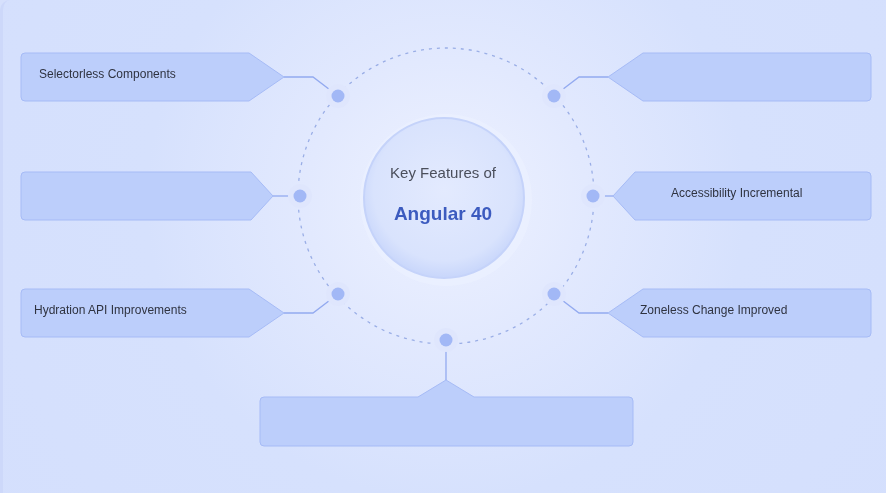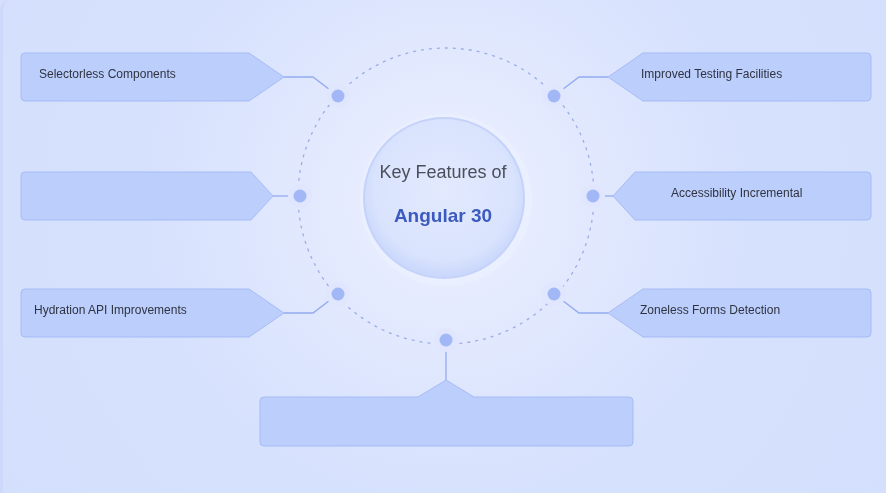--- a/index.html
+++ b/index.html
@@ -2,21 +2,21 @@
 <html><head>
 <meta charset="utf-8">
 <style>
   html,body{margin:0;padding:0;}
   body{width:886px;height:493px;overflow:hidden;background:#d6e0fc;font-family:"Liberation Sans",sans-serif;}
   .canvas{position:relative;width:886px;height:493px;
     background:radial-gradient(circle at 443px 200px,#eef2ff 0px,#e2e9fe 140px,#d6e1fd 300px,#d4dffd 600px);
     border-left:3px solid #cdd8fa;box-sizing:border-box;border-radius:10px 0 0 0;overflow:hidden;}
   svg.lines{position:absolute;left:0;top:0;}
   .center{position:absolute;left:358px;top:130px;width:164px;height:136px;display:flex;flex-direction:column;align-items:center;justify-content:center;}
-  .center-sub{font-size:18px;color:#4b4f5c;margin-bottom:22px;margin-top:-8px;}
+  .center-sub{font-size:15px;color:#4b4f5c;margin-bottom:22px;margin-top:-8px;}
   .center-title{font-size:19px;font-weight:bold;color:#3c5bbf;}
   .label{position:absolute;font-size:12px;color:#2f3340;white-space:nowrap;display:flex;align-items:center;}
 </style>
 </head>
 <body>
 
 <div class="canvas">
   <svg class="lines" width="886" height="493">
     <defs>
       <radialGradient id="cg" cx="50%" cy="45%" r="55%">
@@ -64,21 +64,20 @@
         <circle cx="590" cy="196" r="6.5" fill="#a2b8f6"></circle>
       <circle cx="551" cy="294" r="12" fill="#dfe6fd"></circle>
         <circle cx="551" cy="294" r="6.5" fill="#a2b8f6"></circle>
       <circle cx="443" cy="340" r="12" fill="#dfe6fd"></circle>
         <circle cx="443" cy="340" r="6.5" fill="#a2b8f6"></circle>
     </g>
   </svg>
 
   <div class="center">
     <div class="center-sub">Key Features of</div>
-    <div class="center-title">Angular 30</div>
+    <div class="center-title">Angular 40</div>
   </div>
 
   <div class="label" style="left:36px;top:67px;">Selectorless Components</div>
   <div class="label" style="left:31px;top:303px;">Hydration API Improvements</div>
-  <div class="label" style="left:638px;top:67px;">Improved Testing Facilities</div>
   <div class="label" style="left:668px;top:186px;">Accessibility Incremental</div>
-  <div class="label" style="left:637px;top:303px;">Zoneless Forms Detection</div>
+  <div class="label" style="left:637px;top:303px;">Zoneless Change Improved</div>
 </div>
 
 </body></html>

